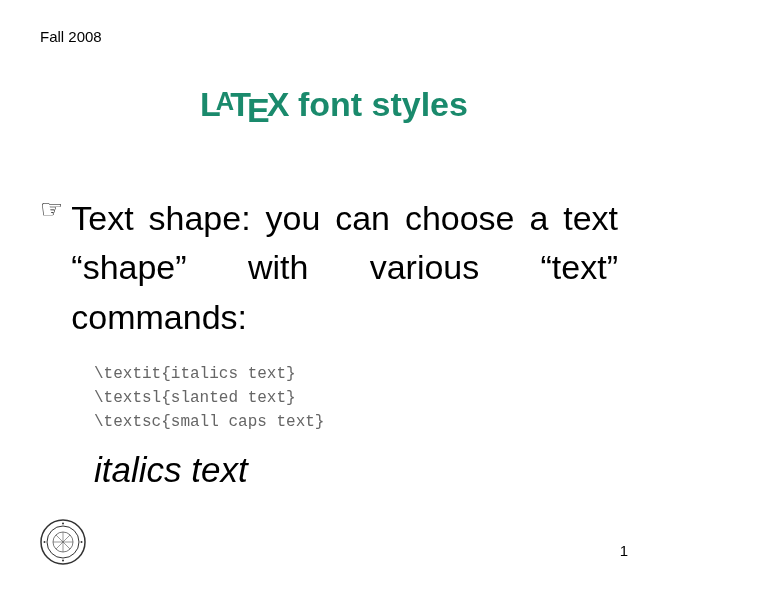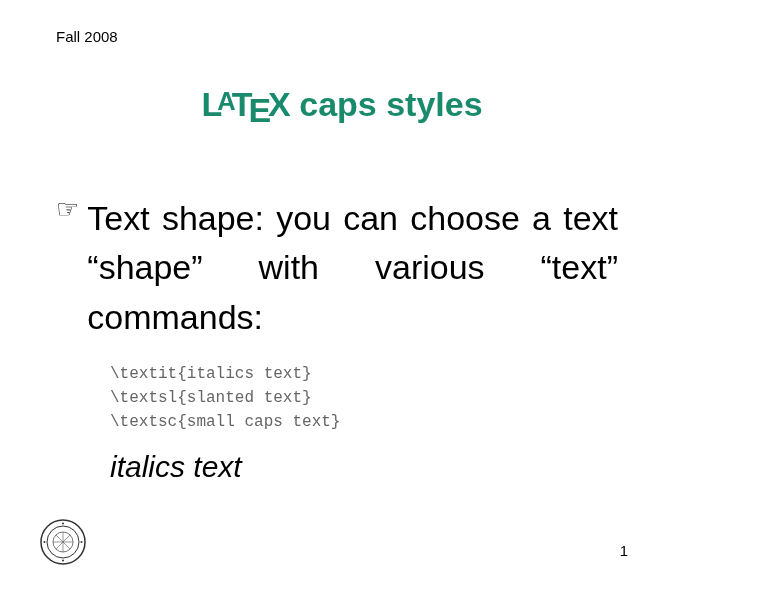--- a/index.html
+++ b/index.html
@@ -1,45 +1,45 @@
 <!DOCTYPE html>
 <html><head>
 <meta charset="utf-8">
 <style>
   * { margin: 0; padding: 0; box-sizing: border-box; }
   html, body { width: 768px; height: 593px; background: #fff; font-family: Arial, Helvetica, sans-serif; color: #000; }
-  .page { position: relative; width: 668px; height: 593px; padding: 28px 40px 20px 56px; }
+  .page { position: relative; width: 668px; height: 593px; padding: 28px 40px 20px 40px; }
   .header { display: flex; justify-content: space-between; font-size: 15px; margin-bottom: 40px; }
   .title { text-align: center; font-size: 34px; font-weight: bold; color: #1a8a6c; margin-bottom: 70px; }
   .latex { white-space: nowrap; letter-spacing: -1px; }
   .la-a { position: relative; top: -6px; font-size: 0.75em; margin-left: -4px; margin-right: -3px; }
   .la-e { position: relative; top: 6px; margin-left: -3px; margin-right: -2px; }
   .content { padding-left: 32px; padding-right: 10px; }
   .bullet-row { display: flex; align-items: flex-start; margin-left: -32px; }
   .bullet { font-size: 26px; margin-right: 8px; line-height: 1.2; flex: 0 0 auto; }
   .intro { font-size: 34px; line-height: 1.45; text-align: justify; }
   .code-block { font-family: "Courier New", Courier, monospace; font-size: 16px; color: #666; margin: 20px 0 16px 22px; line-height: 1.5; }
-  .sample-italic { font-style: italic; font-size: 30px; margin-left: 22px; margin-bottom: 6px; }
+  .sample-italic { font-style: italic; font-size: 35px; margin-left: 22px; margin-bottom: 6px; }
   .sample-slanted { font-style: oblique 12deg; font-size: 26px; margin-left: 22px; margin-bottom: 10px; }
   .sample-smallcaps { font-size: 22px; letter-spacing: 1.5px; margin-left: 22px; }
   .sc-sm { font-size: 0.82em; }
   .seal { position: absolute; left: 40px; bottom: 28px; width: 46px; height: 46px; }
   .page-num { position: absolute; right: 40px; bottom: 34px; font-size: 15px; }
 </style>
 </head>
 <body>
 
 <div class="page">
 
   <div class="header">
     <div>Fall 2008</div>
   </div>
 
   <div class="title">
-    <span class="latex">L<span class="la-a">A</span>T<span class="la-e">E</span>X</span><span>  caps styles</span>
+    <span class="latex">L<span class="la-a">A</span>T<span class="la-e">E</span>X</span><span>  font styles</span>
   </div>
 
   <div class="content">
     <div class="bullet-row">
       <span class="bullet">☞</span>
       <div class="intro">Text shape: you can choose a text “shape” with various “text” commands:</div>
     </div>
 
     <div class="code-block">
       <div>\textit{italics text}</div>

